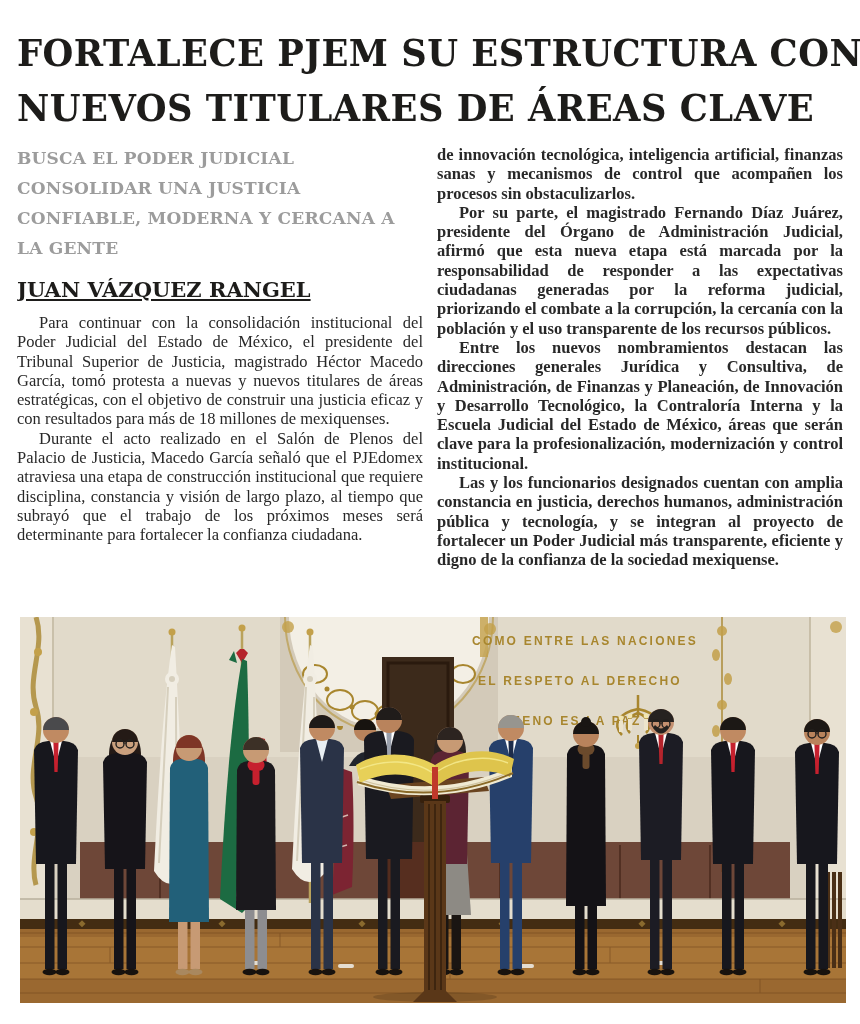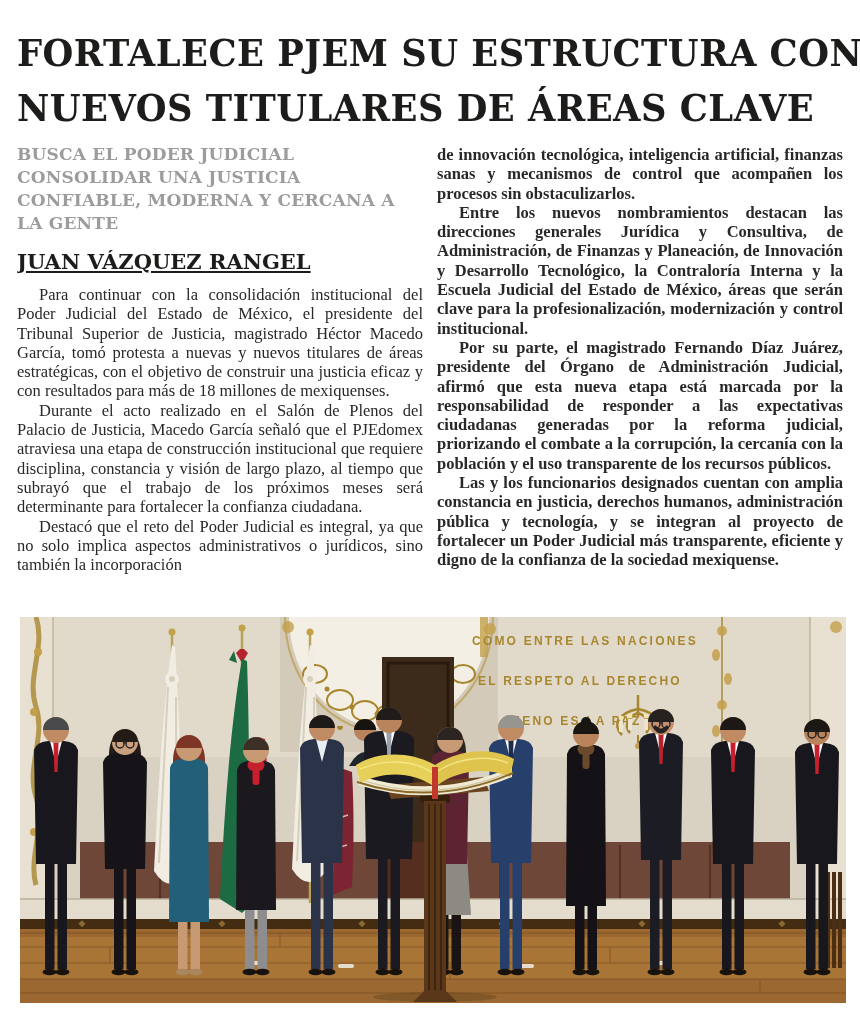--- a/index.html
+++ b/index.html
@@ -11,21 +11,21 @@
     --flagWhite:#f1ede3; --flagShadow:#d6cfbd; --green:#1c6b42; --red:#b5242c; --maroon:#7c2432; --tape:#ece9e1;
   }
   html,body{margin:0;padding:0;background:#fff;}
   .page{position:relative;width:860px;height:1024px;background:#fff;overflow:hidden;
         padding:16px 15px 0 17px;box-sizing:border-box;margin-top:9px;}
   .headline{color:var(--ink);margin:0;}
   .headline .hl{font-family:"DejaVu Serif",serif;font-weight:bold;font-size:38px;line-height:55px;
         letter-spacing:.5px;transform:scaleX(.93);transform-origin:0 50%;white-space:nowrap;}
   .cols{display:flex;gap:14px;height:458px;overflow:hidden;margin-top:8px;}
   .col{width:406px;}
-  .deck{font-family:"DejaVu Serif",serif;font-weight:bold;font-size:17px;line-height:23px;
+  .deck{font-family:"DejaVu Serif",serif;font-weight:bold;font-size:17px;line-height:30px;
         color:var(--gray);letter-spacing:.2px;}
   .byline{font-family:"DejaVu Serif",serif;font-weight:bold;font-size:21px;line-height:22px;
         color:var(--ink);margin-top:16px;text-decoration:underline;}
   .bodytext{margin-top:12px;font-family:"Liberation Serif",serif;font-size:16.5px;line-height:19.3px;
         color:var(--body);text-align:justify;}
   .bodytext p{margin:0;text-indent:22px;}
   .col-right{margin-top:2px;font-weight:bold;}
   .col-right p:first-child{text-indent:0;}
   .photo{display:block;margin:16px 0 0 3px;}
 </style>
@@ -39,27 +39,26 @@
     <div class="hl">NUEVOS TITULARES DE ÁREAS CLAVE</div>
   </h1>
 
   <div class="cols">
     <div class="col">
       <div class="deck">BUSCA EL PODER JUDICIAL CONSOLIDAR UNA JUSTICIA CONFIABLE, MODERNA Y CERCANA A LA GENTE</div>
       <div class="byline">JUAN VÁZQUEZ RANGEL</div>
       <div class="bodytext">
           <p>Para continuar con la consolidación institucional del Poder Judicial del Estado de México, el presidente del Tribunal Superior de Justicia, magistrado Héctor Macedo García, tomó protesta a nuevas y nuevos titulares de áreas estratégicas, con el objetivo de construir una justicia eficaz y con resultados para más de 18 millones de mexiquenses.</p>
           <p>Durante el acto realizado en el Salón de Plenos del Palacio de Justicia, Macedo García señaló que el PJEdomex atraviesa una etapa de construcción institucional que requiere disciplina, constancia y visión de largo plazo, al tiempo que subrayó que el trabajo de los próximos meses será determinante para fortalecer la confianza ciudadana.</p>
-          <p>Destacó que el reto del Poder Judicial es integral, ya que no solo implica aspectos administrativos o jurídicos, sino también la incorporación</p>
         </div>
     </div>
     <div class="col col-right bodytext">
         <p>de innovación tecnológica, inteligencia artificial, finanzas sanas y mecanismos de control que acompañen los procesos sin obstaculizarlos.</p>
+        <p>Por su parte, el magistrado Fernando Díaz Juárez, presidente del Órgano de Administración Judicial, afirmó que esta nueva etapa está marcada por la responsabilidad de responder a las expectativas ciudadanas generadas por la reforma judicial, priorizando el combate a la corrupción, la cercanía con la población y el uso transparente de los recursos públicos.</p>
         <p>Entre los nuevos nombramientos destacan las direcciones generales Jurídica y Consultiva, de Administración, de Finanzas y Planeación, de Innovación y Desarrollo Tecnológico, la Contraloría Interna y la Escuela Judicial del Estado de México, áreas que serán clave para la profesionalización, modernización y control institucional.</p>
-        <p>Por su parte, el magistrado Fernando Díaz Juárez, presidente del Órgano de Administración Judicial, afirmó que esta nueva etapa está marcada por la responsabilidad de responder a las expectativas ciudadanas generadas por la reforma judicial, priorizando el combate a la corrupción, la cercanía con la población y el uso transparente de los recursos públicos.</p>
         <p>Las y los funcionarios designados cuentan con amplia constancia en justicia, derechos humanos, administración pública y tecnología, y se integran al proyecto de fortalecer un Poder Judicial más transparente, eficiente y digno de la confianza de la sociedad mexiquense.</p>
       </div>
   </div>
 
   <svg class="photo" width="826" height="386" viewBox="0 0 826 386" xmlns="http://www.w3.org/2000/svg">
 
     <rect x="0" y="0" width="826" height="305" style="fill:var(--wall)"></rect>
     <rect x="0" y="0" width="826" height="140" style="fill:var(--wallLight)" opacity=".55"></rect>
 
     <g>

